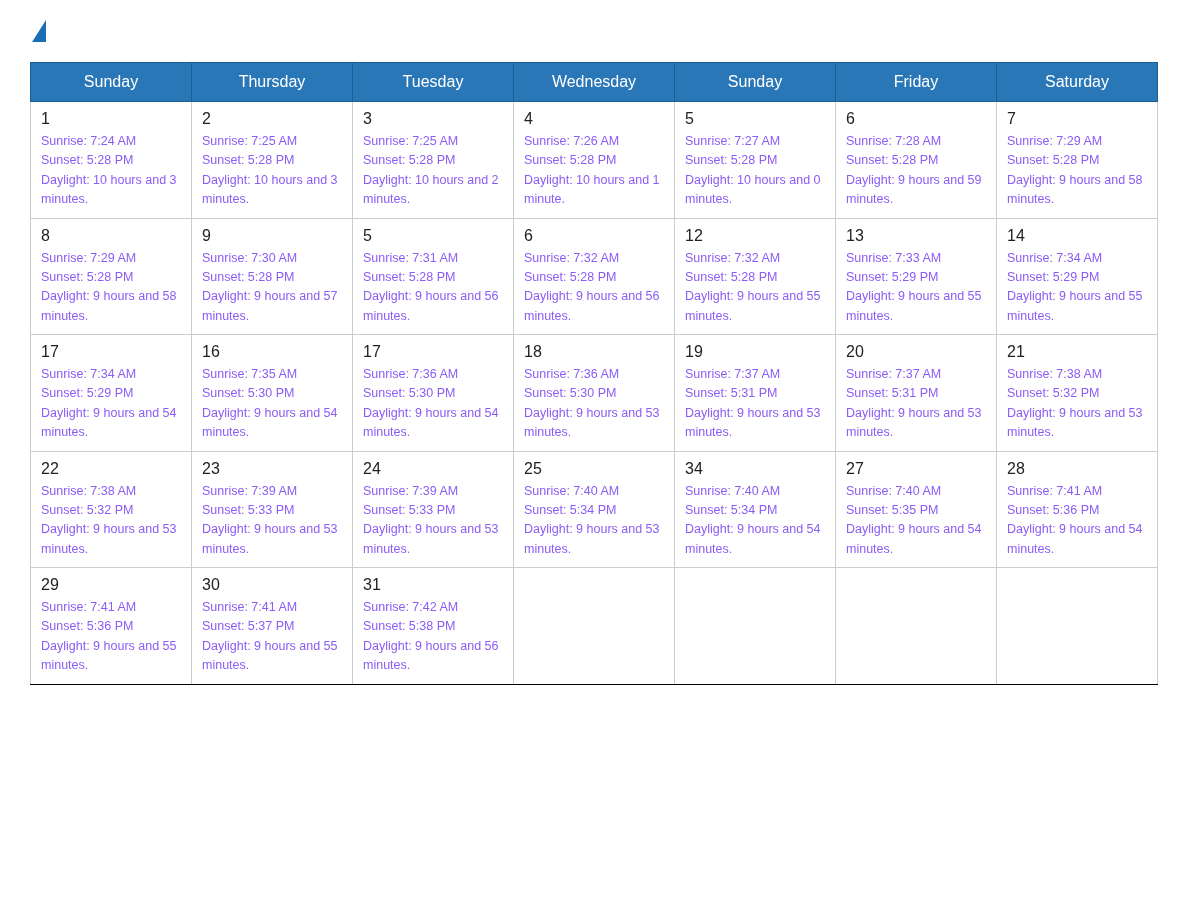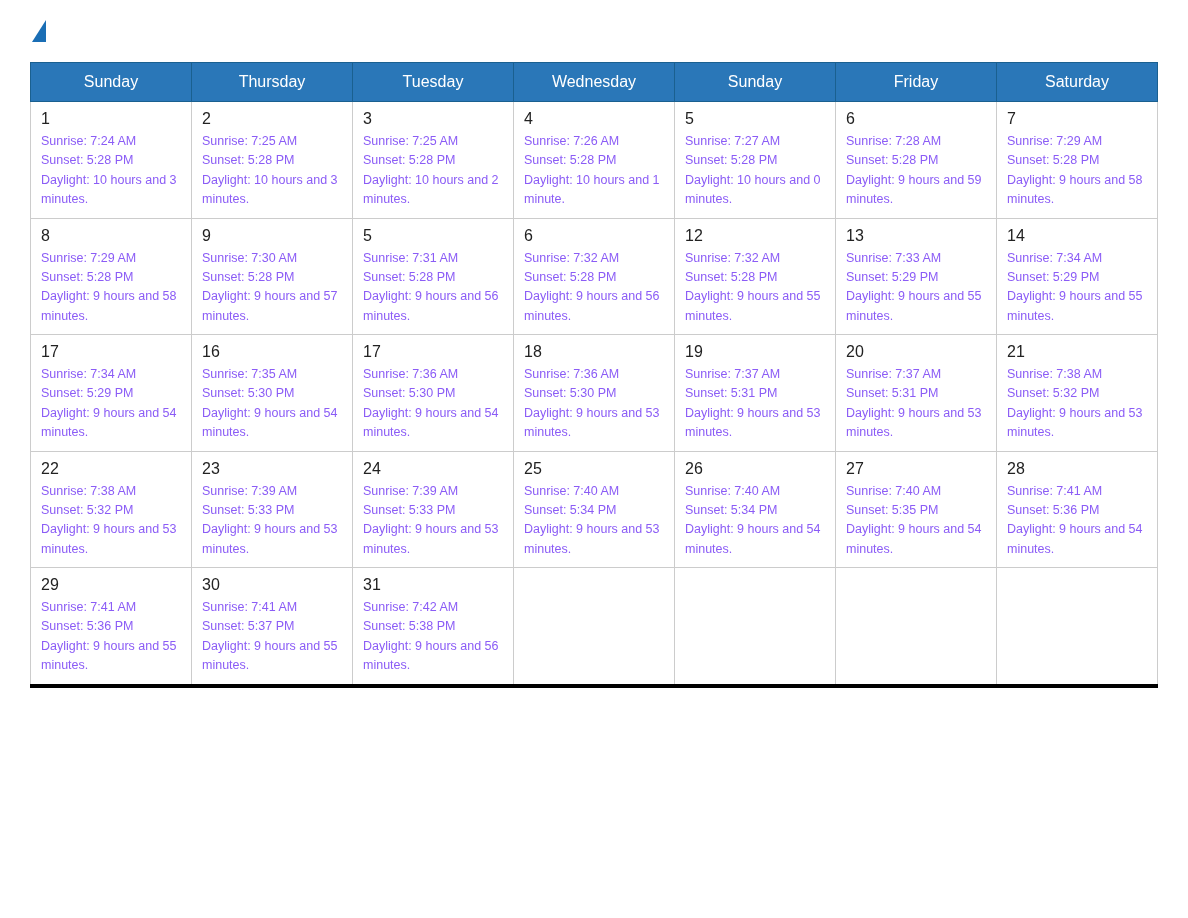--- a/index.html
+++ b/index.html
@@ -88,21 +88,21 @@
       line-height: 1.55;
       color: #8b5cf6;
     }
     .empty-cell {
       background: #fff;
     }
     tr td {
       border-bottom: 2px solid #3a8abf;
     }
     tr:last-child td {
-      border-bottom: 4px solid #000000;
+      border-bottom: 1px solid #000000;
     }
   </style>
 </head>
 <body>
 
 <div class="header">
   <div class="logo">
     <div>
       <div style="display:flex;align-items:center;">
         <span class="logo-text-general"></span>
@@ -333,21 +333,21 @@
       </td>
         <td>
         <span class="day-number">25</span>
         <div class="day-info">
           Sunrise: 7:40 AM<br>
           Sunset: 5:34 PM<br>
           Daylight: 9 hours and 53 minutes.
         </div>
       </td>
         <td>
-        <span class="day-number">26</span>
+        <span class="day-number">34</span>
         <div class="day-info">
           Sunrise: 7:40 AM<br>
           Sunset: 5:34 PM<br>
           Daylight: 9 hours and 54 minutes.
         </div>
       </td>
         <td>
         <span class="day-number">27</span>
         <div class="day-info">
           Sunrise: 7:40 AM<br>

